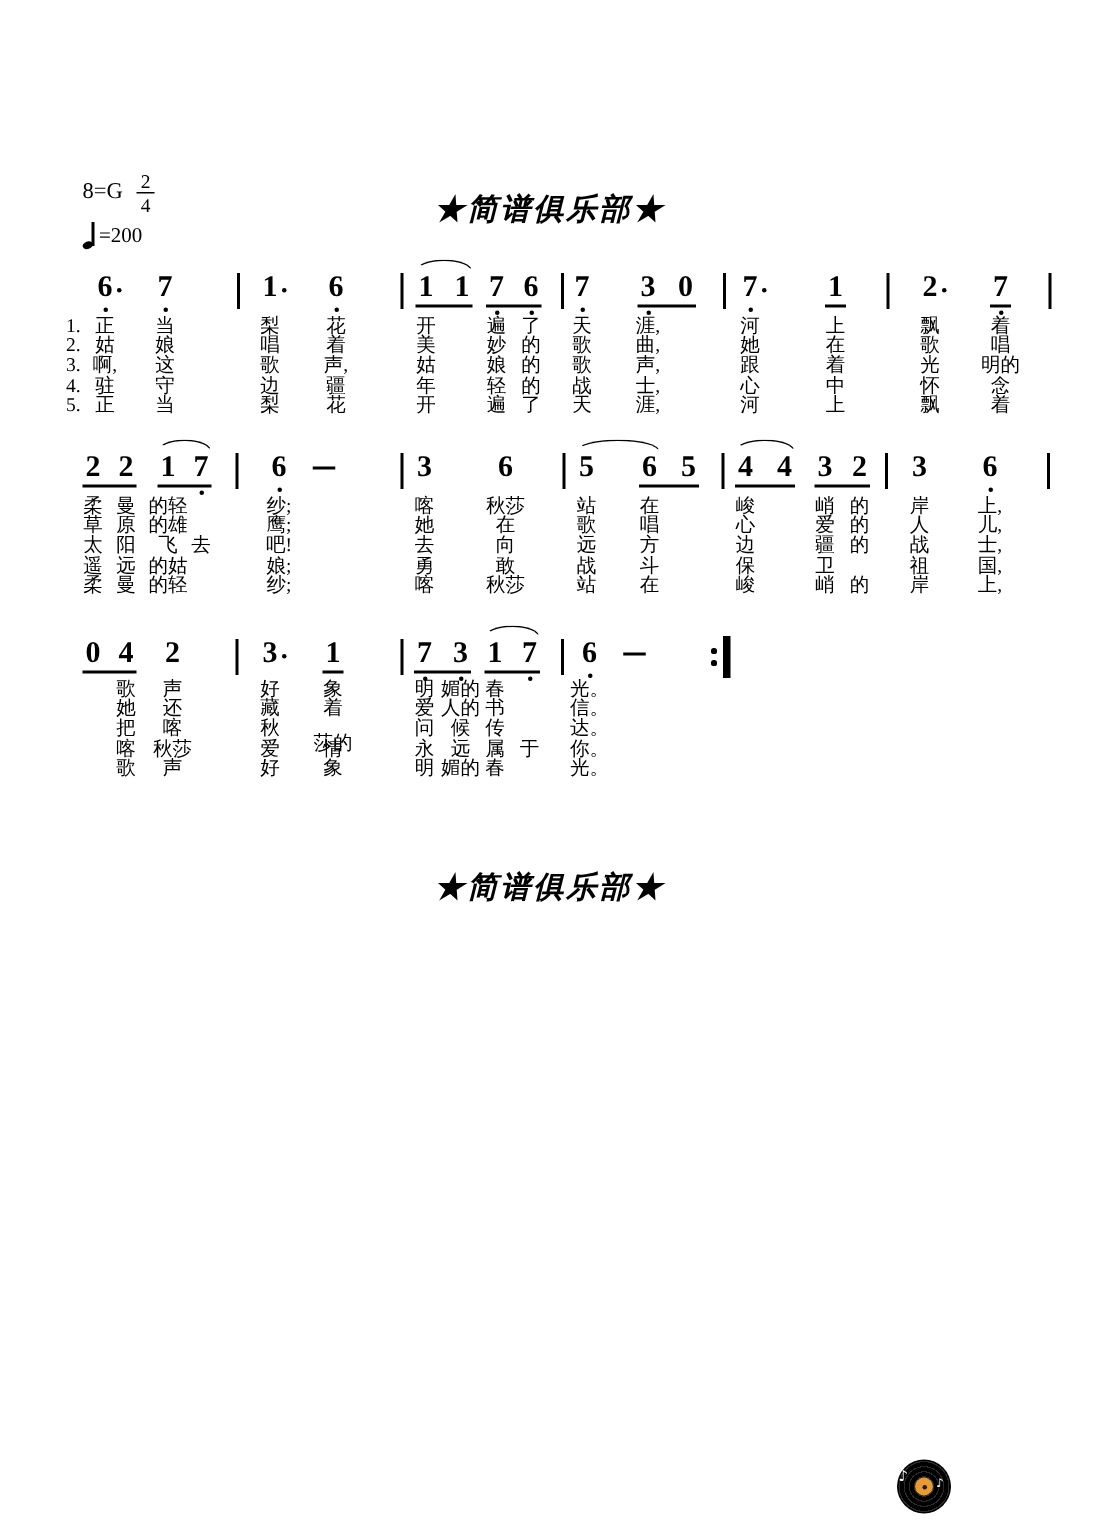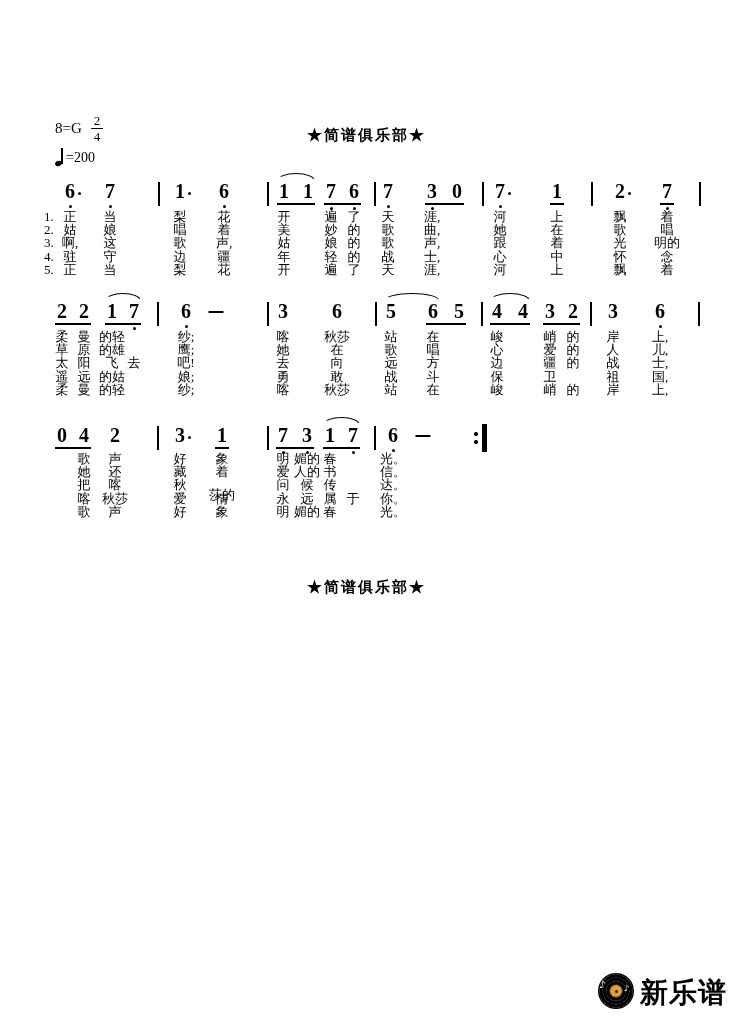--- a/index.html
+++ b/index.html
@@ -14,21 +14,21 @@
         font-size:13px;line-height:13px;}
   .frac .num{border-bottom:1px solid #000;padding:0 3px 1px 3px;}
   .frac .den{padding-top:1px;}
   .tempo{display:flex;align-items:flex-end;margin-top:4px;font-size:14px;}
   .qnote{display:inline-block;position:relative;width:10px;height:19px;margin-right:1px;}
   .qnote::before{content:"";position:absolute;left:0;bottom:0;width:7px;height:5px;
                  background:#000;border-radius:50%;transform:rotate(-18deg);}
   .qnote::after{content:"";position:absolute;left:6px;bottom:2px;width:2px;height:16px;background:#000;}
   
   .club{position:absolute;left:0;width:100%;text-align:center;
-        font-size:15px;font-weight:bold;letter-spacing:2px;}
+        font-size:20px;font-weight:bold;font-style:italic;letter-spacing:2px;}
   .club-top{top:126px;}
   .club-bottom{top:578px;}
   
   .credits{position:absolute;right:34px;top:115px;text-align:right;font-size:13px;line-height:16px;}
   .credit-translator{margin-top:6px;}
   
   .jp-note{position:absolute;transform:translateX(-50%);font-size:20px;line-height:19px;
            font-weight:bold;font-family:"Liberation Serif",serif;}
   .jp-dot{position:absolute;width:3px;height:3px;border-radius:50%;background:#000;}
   .jp-beam{position:absolute;height:1.6px;background:#000;}
@@ -357,16 +357,15 @@
       <div class="jp-lyr" style="left: 330px; top: 505px;">春</div>
       <div class="jp-lyr" style="left: 393px; top: 505px;">光。</div>
     </div>
 
   <div class="club club-bottom">★简谱俱乐部★</div>
 
   <div class="brand">
     <span class="record"></span>
     <span class="rnote1">♪</span>
     <span class="rnote2">♪</span>
-    <span class="brandtext">新乐谱</span>
   </div>
 
 </div>
 
 </body></html>

